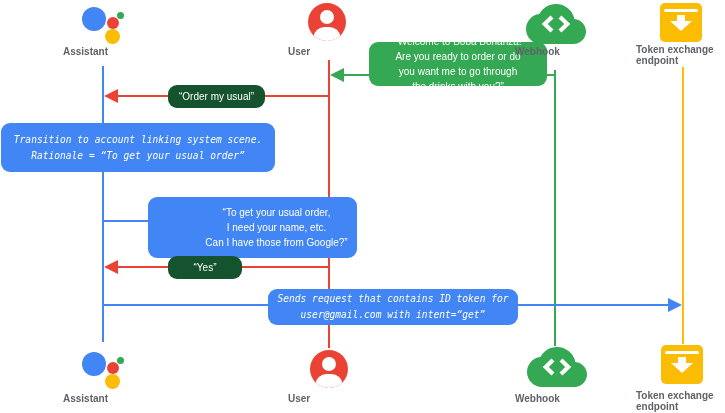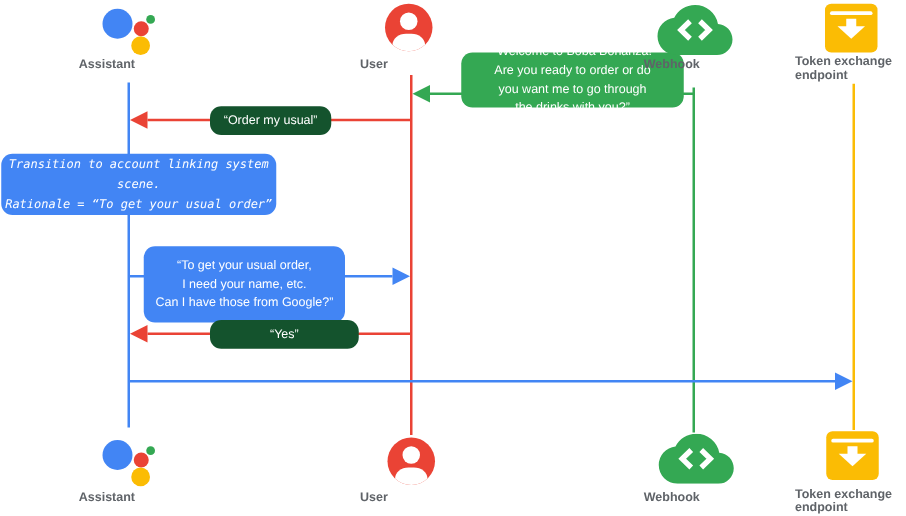--- a/index.html
+++ b/index.html
@@ -77,29 +77,31 @@
   <div class="hl hl-blue" style="left:103px;top:304px;width:565px;"></div>
   <div class="ah ah-right-blue" style="left:668px;top:298px;"></div>
 
   <div class="bubble bg-green" style="left:369px;top:42px;width:178px;height:44px;">“Welcome to Boba Bonanza!
 Are you ready to order or do
 you want me to go through
 the drinks with you?”</div>
 
   <div class="bubble bg-red" style="left:168px;top:85px;width:97px;height:23px;">“Order my usual”</div>
 
-  <div class="bubble bg-blue note" style="left:1px;top:123px;width:220px;height:49px;">Transition to account linking system scene.
+  <div class="bubble bg-blue note" style="left:1px;top:123px;width:274px;height:49px;">Transition to account linking system scene.
 Rationale = “To get your usual order”</div>
 
-  <div class="bubble bg-blue" style="left:115px;top:197px;width:161px;height:61px;">“To get your usual order,
+  <div class="bubble bg-blue" style="left:148px;top:197px;width:161px;height:61px;padding-left:48px;">“To get your usual order,
 I need your name, etc.
 Can I have those from Google?”</div>
 
-  <div class="bubble bg-red" style="left:168px;top:256px;width:119px;height:23px;">“Yes”</div>
+  <div class="bubble bg-red" style="left:168px;top:256px;width:74px;height:23px;">“Yes”</div>
 
+  <div class="bubble bg-blue note" style="left:268px;top:289px;width:250px;height:36px;">Sends request that contains ID token for
+user@gmail.com with intent=“get”</div>
 
   <div class="assistant-icon" style="left:82px;top:6px;">
     <i class="dot-blue" style="left:0;top:1px;width:24px;height:24px;"></i>
     <i class="dot-red" style="left:25px;top:11px;width:12px;height:12px;"></i>
     <i class="dot-green" style="left:35px;top:6px;width:7px;height:7px;"></i>
     <i class="dot-yellow" style="left:23px;top:23px;width:15px;height:15px;"></i>
   </div>
 
   <div class="user-icon" style="left:308px;top:3px;">
     <i class="head"></i>

